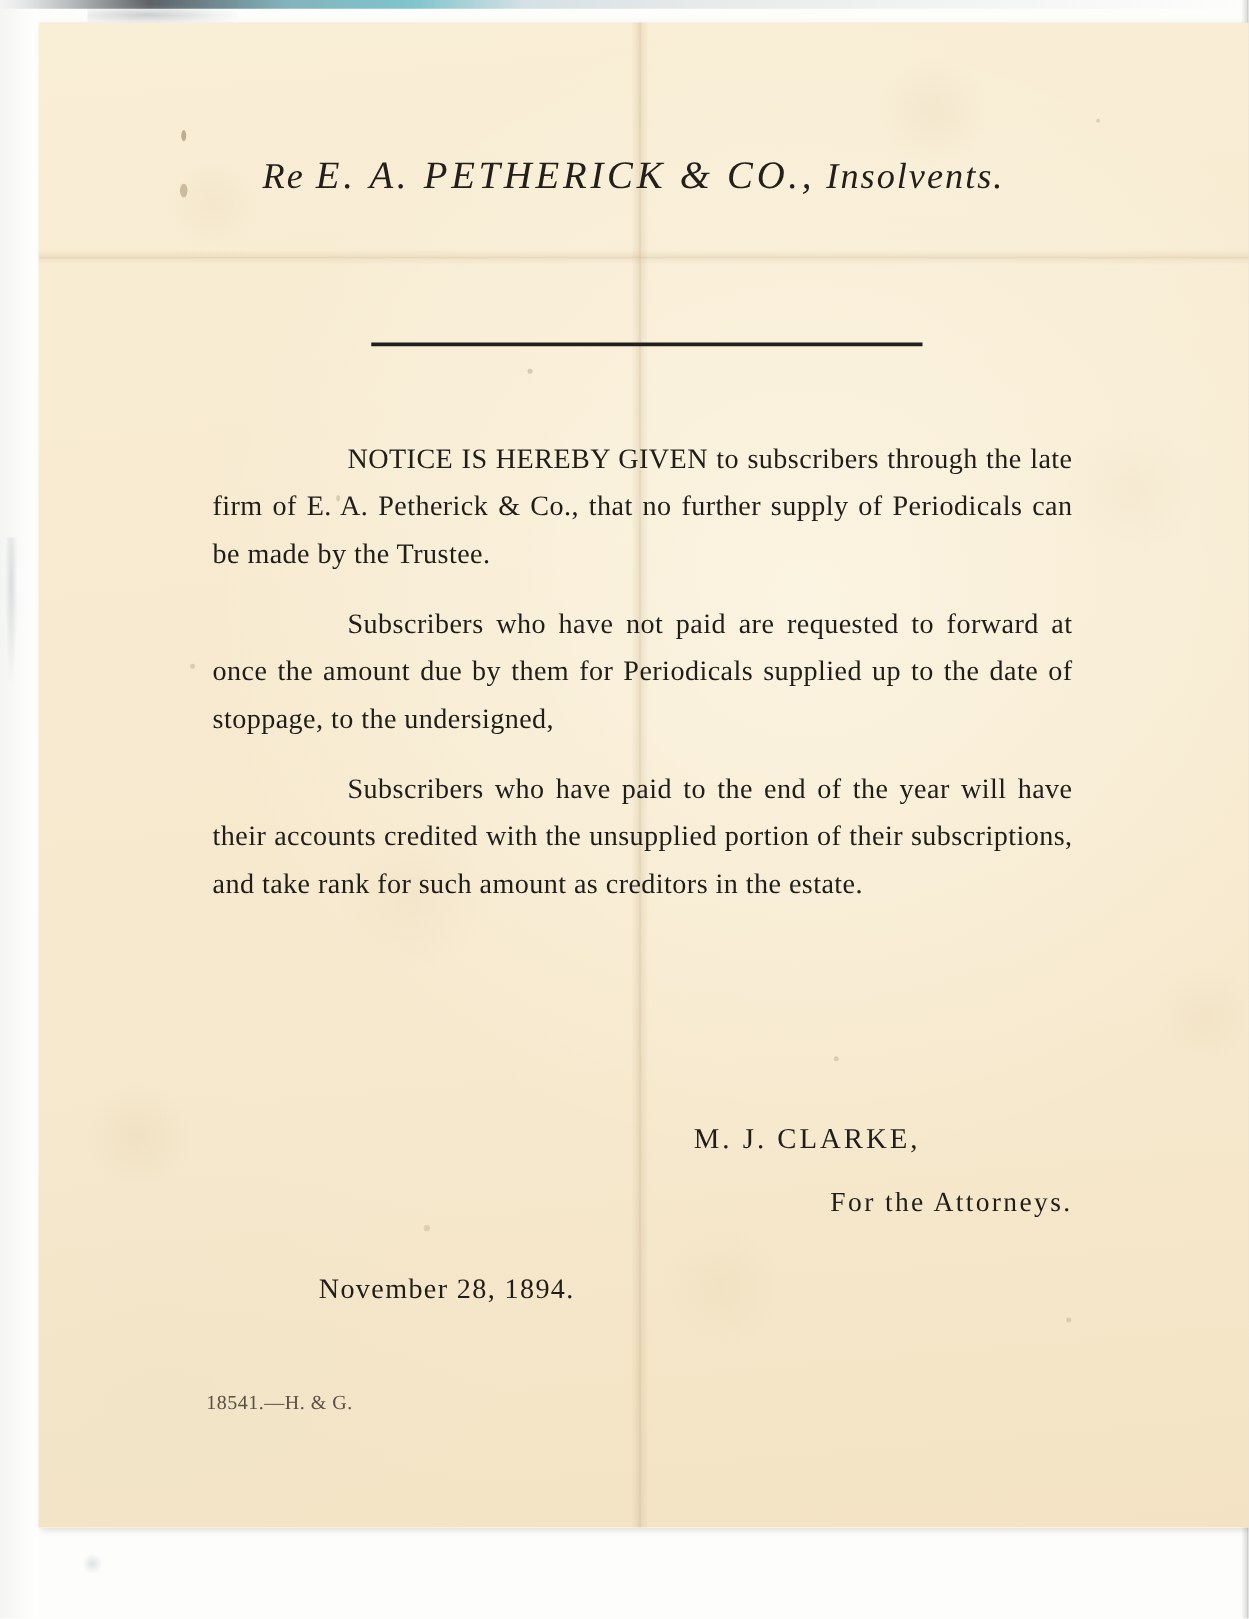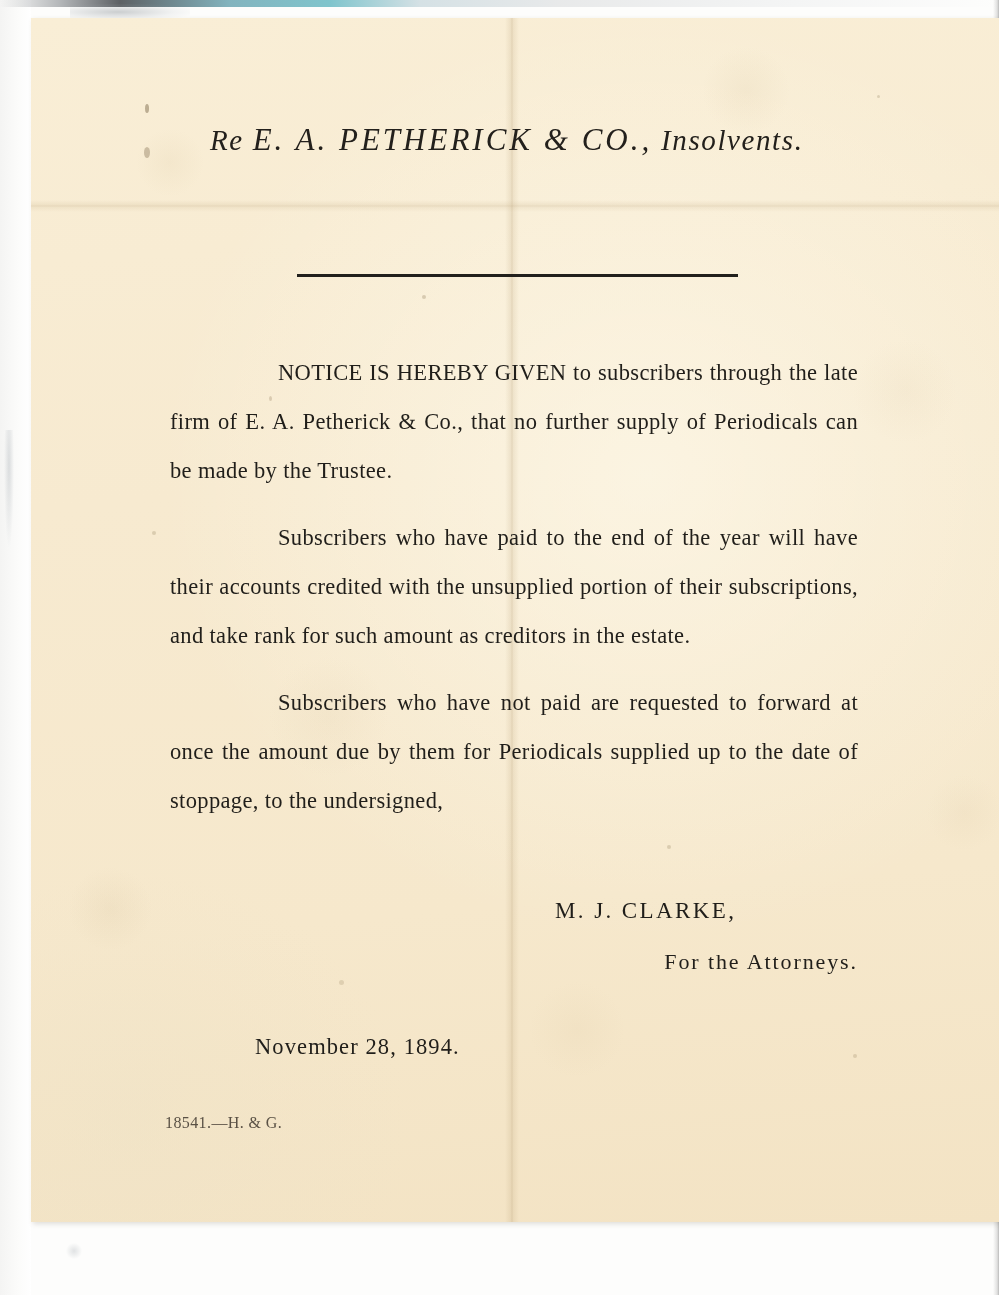--- a/index.html
+++ b/index.html
@@ -176,21 +176,21 @@
     left: 139px;
     top: 330px;
     width: 688px;
   }
   .para {
     font-family: "Liberation Serif", "DejaVu Serif", serif;
     font-size: 22.5px;
     color: #201e1a;
     text-align: justify;
     text-indent: 108px;
-    line-height: 49px;
+    line-height: 38px;
     letter-spacing: 0.35px;
     margin: 0 0 18px 0;
   }
   .para:last-child { margin-bottom: 0; }
 
   .signature {
     position: absolute;
     left: 139px;
     top: 880px;
     width: 688px;
@@ -223,21 +223,20 @@
     font-size: 22.5px;
     letter-spacing: 1.5px;
     color: #201e1a;
   }
   .addr-date {
     font-family: "Liberation Serif", "DejaVu Serif", serif;
     font-size: 22.5px;
     letter-spacing: 1.1px;
     color: #201e1a;
     padding-left: 85px;
-    margin-top: 16px;
   }
 
   .printer-mark {
     position: absolute;
     left: 134px;
     top: 1096px;
     font-family: "Liberation Serif", "DejaVu Serif", serif;
     font-size: 16px;
     letter-spacing: 0.4px;
     color: #5a5145;
@@ -274,22 +273,22 @@
     <div class="doc-title">
       <span>Re</span>
       <span class="big">E. A. PETHERICK &amp; CO.,</span>
       <span>Insolvents.</span>
     </div>
 
     <div class="subject-rule"></div>
 
     <div id="body">
       <p class="para">NOTICE IS HEREBY GIVEN to subscribers through the late firm of E. A. Petherick &amp; Co., that no further supply of Periodicals can be made by the Trustee.</p>
+      <p class="para">Subscribers who have not paid are requested to forward at once the amount due by them for Periodicals supplied up to the date of stoppage, to the undersigned,</p>
       <p class="para">Subscribers who have paid to the end of the year will have their accounts credited with the unsupplied portion of their subscriptions, and take rank for such amount as creditors in the estate.</p>
-      <p class="para">Subscribers who have not paid are requested to forward at once the amount due by them for Periodicals supplied up to the date of stoppage, to the undersigned,</p>
     </div>
 
     <div class="signature">
       <div class="sig-name">M. J. CLARKE,</div>
       <div class="sig-role">For the Attorneys.</div>
     </div>
 
     <div class="address">
       <div class="addr-date">November 28, 1894.</div>
     </div>

